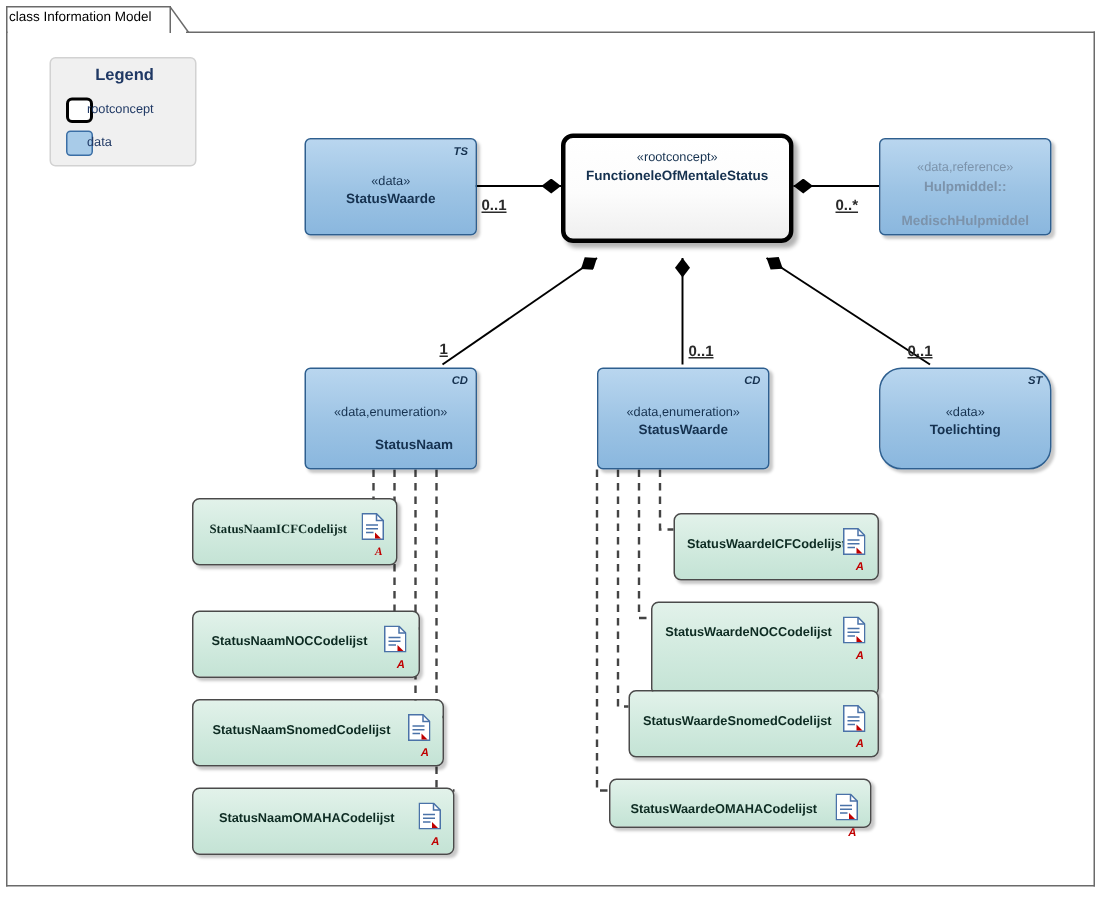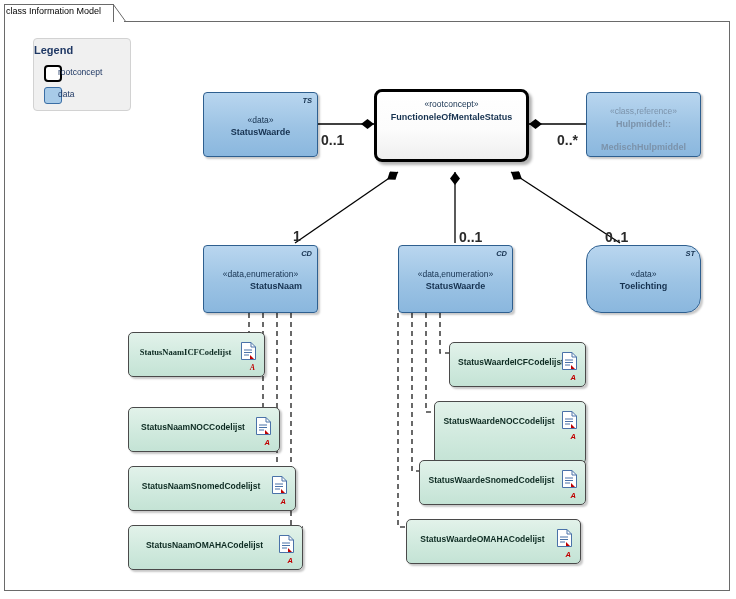--- a/index.html
+++ b/index.html
@@ -61,21 +61,21 @@
     left: 33px; top: 38px;
     width: 98px; height: 73px;
     background: #f0f0f0;
     border: 1px solid #d2d2d2;
     border-radius: 4px;
   }
   .legend-title {
     position: absolute;
     left: 0; top: 5px;
     width: 98px;
-    text-align: left;
+    text-align: center;
     font-size: 11px;
     font-weight: bold;
     color: #1f3864;
   }
   .legend-row { position: absolute; left: 10px; height: 18px; }
   .legend-row.r1 { top: 26px; }
   .legend-row.r2 { top: 48px; }
   .legend-swatch {
     position: absolute; left: 0; top: 0;
     width: 18px; height: 17px;
@@ -150,24 +150,25 @@
   .a-mark {
     position: absolute; right: 9px; top: 30px;
     font-size: 7.5px; font-weight: bold; font-style: italic;
     color: #c00000;
   }
 
   
   #links { position: absolute; left: 0; top: 0; width: 736px; height: 599px; }
   .mult {
     position: absolute;
-    font-size: 14px;
+    font-size: 10px;
     font-weight: bold;
     color: #2a2a2a;
     white-space: nowrap;
+    text-decoration: underline;
   }
 </style>
 </head>
 <body>
 
 <div id="canvas">
 
   <div class="frame-tab"></div>
   <div class="frame-tab-slope">
     <svg width="14" height="19" viewBox="0 0 14 19">
@@ -240,29 +241,29 @@
     <div class="node-text classname" style="top:20px;">FunctioneleOfMentaleStatus</div>
   </div>
 
   <div class="node node-data" style="left:203px; top:92px; width:115px; height:65px;">
     <div class="corner-tag">TS</div>
     <div class="node-text stereotype" style="top:22px;">«data»</div>
     <div class="node-text classname" style="top:34px;">StatusWaarde</div>
   </div>
 
   <div class="node node-data" style="left:586px; top:92px; width:115px; height:65px;">
-    <div class="node-text stereotype ref-text" style="top:13px;">«class,reference»</div>
+    <div class="node-text stereotype ref-text" style="top:13px;">«data,reference»</div>
     <div class="node-text classname ref-text" style="top:26px;">Hulpmiddel::</div>
     <div class="node-text classname ref-text" style="top:49px;">MedischHulpmiddel</div>
   </div>
 
   <div class="node node-data" style="left:203px; top:245px; width:115px; height:68px;">
     <div class="corner-tag">CD</div>
     <div class="node-text stereotype" style="top:23px;">«data,enumeration»</div>
-    <div class="node-text classname" style="top:35px;padding-left:31px;">StatusNaam</div>
+    <div class="node-text classname" style="top:45px;padding-left:31px;">StatusNaam</div>
   </div>
 
   <div class="node node-data" style="left:398px; top:245px; width:115px; height:68px;">
     <div class="corner-tag">CD</div>
     <div class="node-text stereotype" style="top:23px;">«data,enumeration»</div>
     <div class="node-text classname" style="top:35px;">StatusWaarde</div>
   </div>
 
   <div class="node node-data" style="left:586px; top:245px; width:115px; height:68px;border-radius:15px;">
     <div class="corner-tag">ST</div>
@@ -382,21 +383,21 @@
           <line x1="3" y1="8" x2="11" y2="8"></line>
           <line x1="3" y1="10.5" x2="11" y2="10.5"></line>
           <line x1="3" y1="13" x2="8" y2="13"></line>
         </g>
         <path d="M9,13 L13,17 L9,17 Z" fill="#c00000"></path>
       </svg>
     </span>
     <span class="a-mark">A</span>
   </div>
 
-  <div class="node node-code" style="left:406px; top:519px; width:175px; height:45px;">
+  <div class="node node-code" style="left:406px; top:519px; width:175px; height:33px;">
     <div class="code-label">StatusWaardeOMAHACodelijst</div>
     <span class="doc-icon">
       <svg width="15" height="18" viewBox="0 0 15 18">
         <path d="M0.5,0.5 H10 L14.5,5 V17.5 H0.5 Z" fill="#ffffff" stroke="#4a72a8" stroke-width="1"></path>
         <path d="M10,0.5 V5 H14.5" fill="none" stroke="#4a72a8" stroke-width="1"></path>
         <g stroke="#4a72a8" stroke-width="1">
           <line x1="3" y1="8" x2="11" y2="8"></line>
           <line x1="3" y1="10.5" x2="11" y2="10.5"></line>
           <line x1="3" y1="13" x2="8" y2="13"></line>
         </g>

